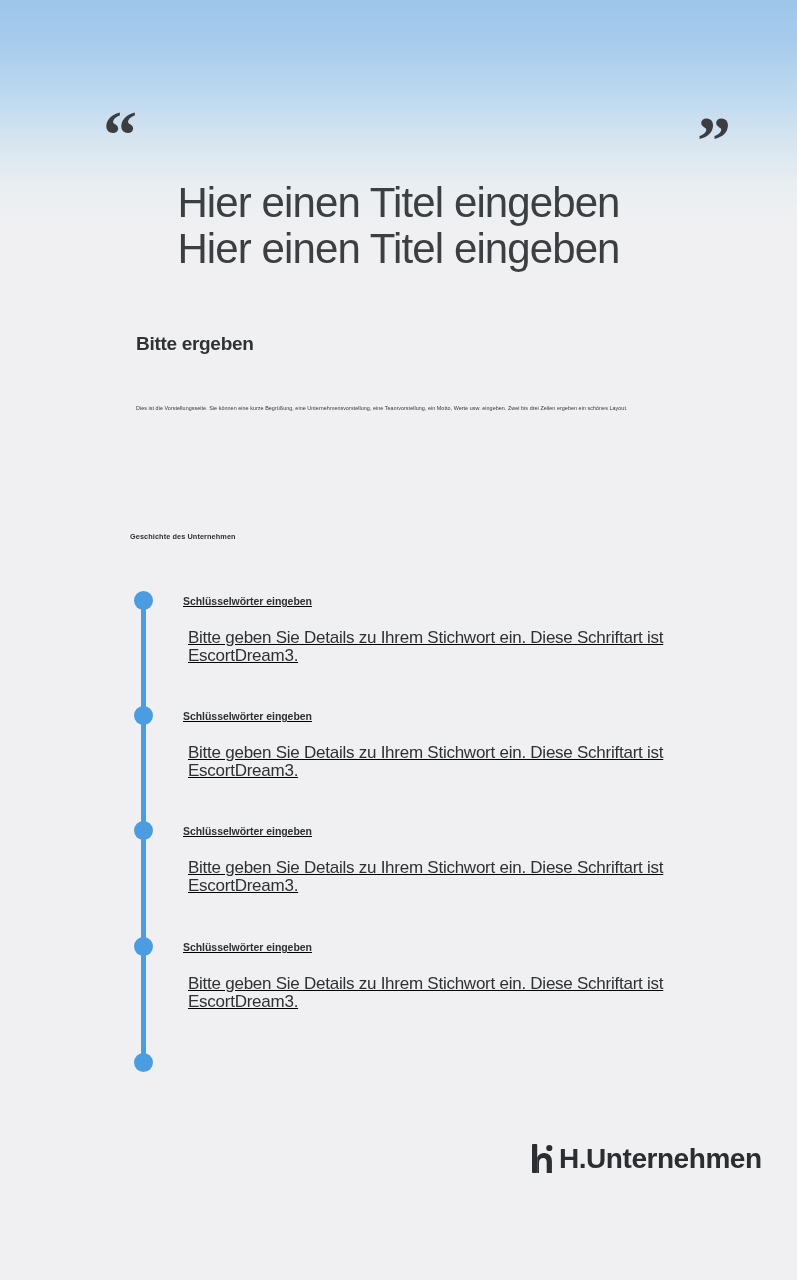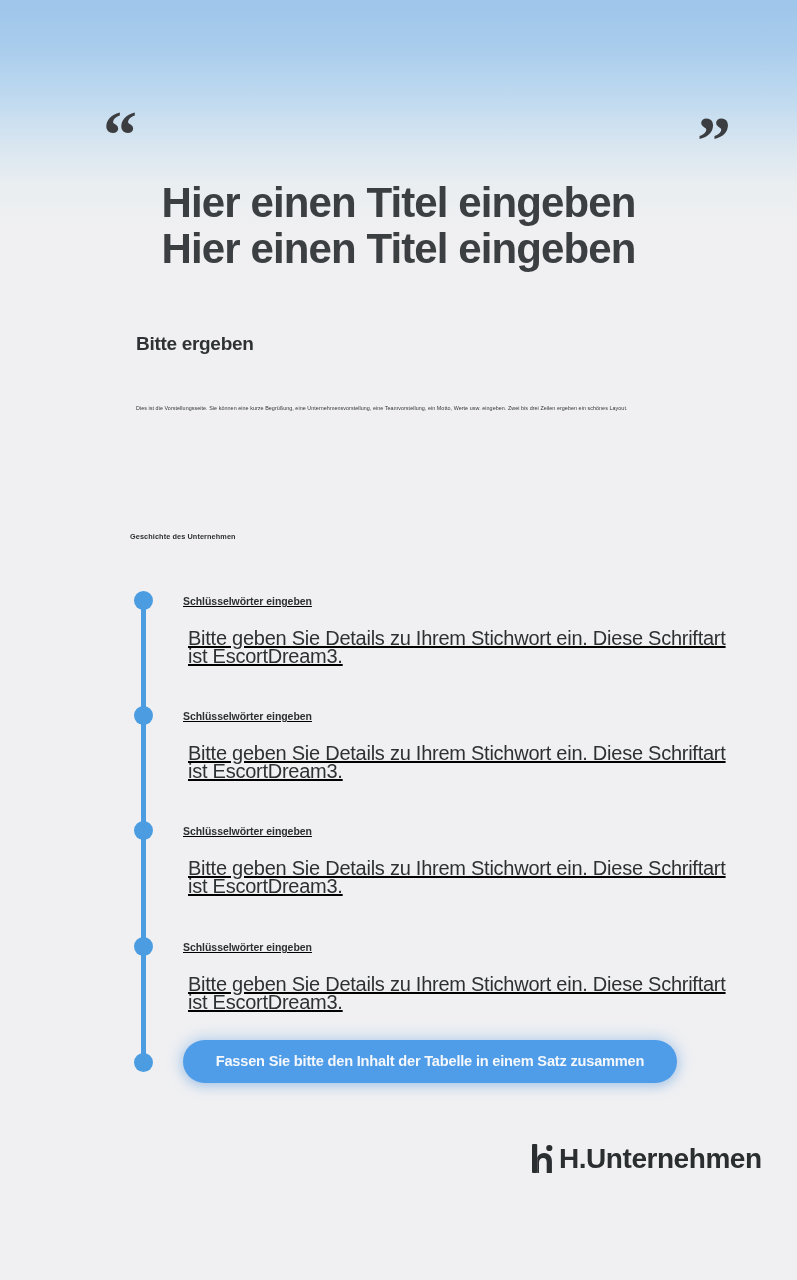--- a/index.html
+++ b/index.html
@@ -68,21 +68,21 @@
   }
 
   #hero-title {
     position: absolute;
     top: 152px;
     left: 0;
     width: 797px;
     text-align: center;
     color: #3c3f42;
     font-size: 42px;
-    font-weight: 700;
+    font-weight: 400;
     line-height: 46px;
     letter-spacing: -0.9px;
   }
   #hero-title .line { display: block; }
 
   #hero-subtitle {
     position: absolute;
     top: 317px;
     left: 136px;
     color: #2f3234;
@@ -151,21 +151,21 @@
     color: #2d3032;
     font-size: 10.5px;
     font-weight: 700;
     letter-spacing: -0.05px;
     margin: 0;
   }
   .entry-body {
     margin: 0;
     padding-left: 5px;
     color: #2e3133;
-    font-size: 20px;
+    font-size: 17px;
     line-height: 18px;
     letter-spacing: -0.25px;
   }
 
   
   #cta-wrap {
     position: absolute;
     top: 1040px;
     left: 183px;
     width: 494px;
@@ -262,23 +262,20 @@
       <p class="entry-body" style="margin-top:22px;">Bitte geben Sie Details zu Ihrem Stichwort ein. Diese Schriftart ist EscortDream3.</p>
     </div>
 
     <div class="timeline-entry" style="top:350px;">
       <div class="entry-heading">Schlüsselwörter eingeben</div>
       <p class="entry-body" style="margin-top:22px;">Bitte geben Sie Details zu Ihrem Stichwort ein. Diese Schriftart ist EscortDream3.</p>
     </div>
 
   </section>
 
-  <div id="cta-wrap">
-    <button id="cta-button" type="button">Fassen Sie bitte den Inhalt der Tabelle in einem Satz zusammen</button>
-  </div>
 
   <div id="footer-logo">
     <svg id="logo-mark" viewBox="0 0 27 31" xmlns="http://www.w3.org/2000/svg">
       <rect x="1" y="1" width="5.2" height="29" rx="1" fill="#2b2e30"></rect>
       <path d="M6.2 14.2 C8.4 10.4 13.0 9.2 16.6 10.8 C19.6 12.1 20.9 14.9 20.9 18.2 L20.9 30 L15.7 30 L15.7 19.1 C15.7 16.6 14.4 15.0 12.2 15.0 C9.6 15.0 8.0 16.8 8.0 19.6 L8.0 30 L6.2 30 Z" fill="#2b2e30"></path>
       <circle cx="18.3" cy="5.0" r="3.1" fill="#2b2e30"></circle>
     </svg>
     <span id="logo-wordmark">H.Unternehmen</span>
   </div>
 

